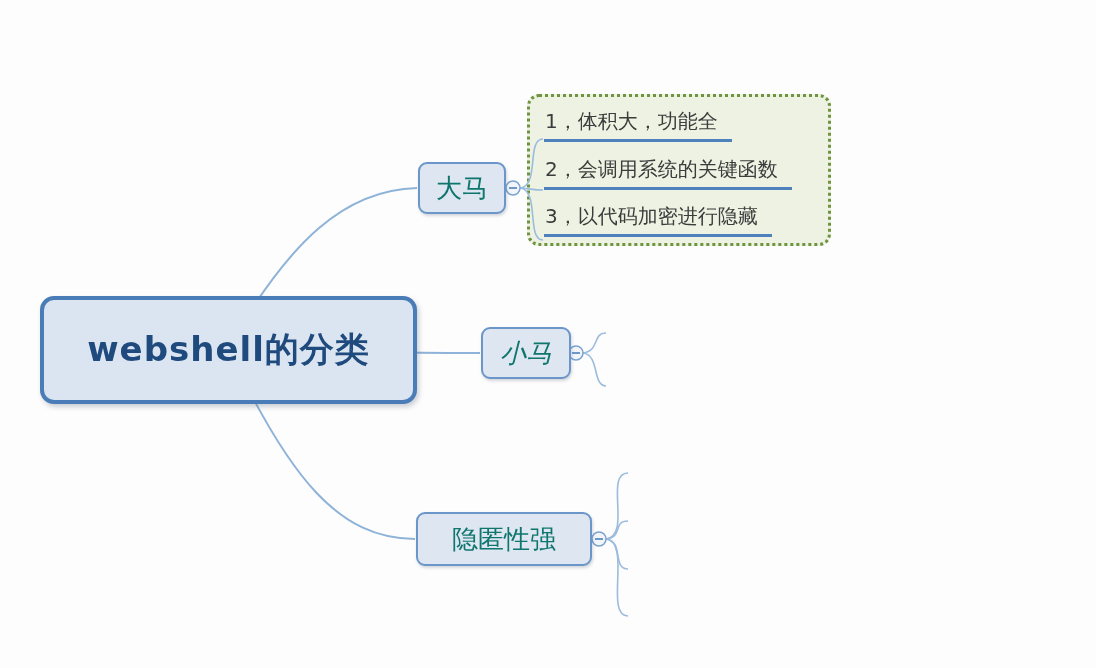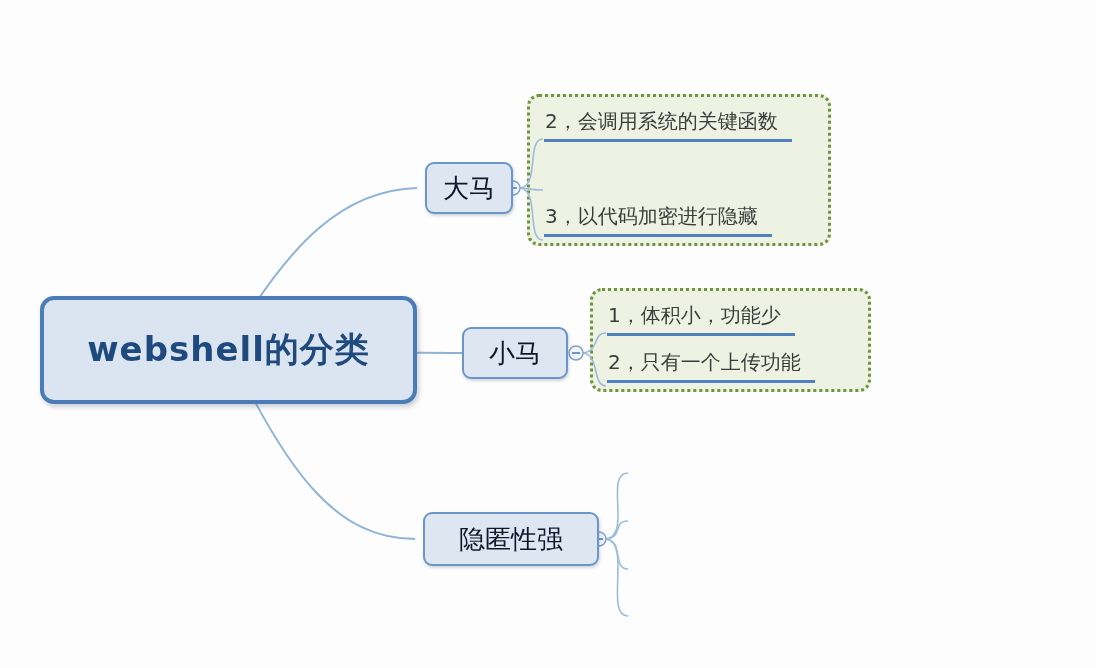--- a/index.html
+++ b/index.html
@@ -15,24 +15,24 @@
   }
   .root-node{
     left:40px;top:296px;width:377px;height:108px;
     background:#dbe5f1;border:4px solid #4a7cb8;border-radius:14px;
     box-shadow:2px 3px 5px rgba(90,100,120,.30);
     font-size:34px;font-weight:bold;color:#1f4a7d;letter-spacing:1px;
   }
   .branch-node{
     background:#dde6f1;border:2px solid #6b96c9;border-radius:9px;
     box-shadow:1px 2px 3px rgba(90,100,120,.25);
-    font-size:26px;color:#0f172a;margin-left:7px;
+    font-size:26px;color:#0f766e;
   }
   .branch-dama{left:418px;top:162px;width:88px;height:52px;}
-  .branch-xiaoma{left:455px;top:327px;width:106px;height:52px;}
+  .branch-xiaoma{left:481px;top:327px;width:90px;height:52px;font-style:italic;}
   .branch-yijuhua{left:416px;top:512px;width:176px;height:54px;}
   
   .group{
     position:absolute;box-sizing:border-box;z-index:2;
     background:#edf2e2;border:3px dotted #6f9440;border-radius:12px;
     display:flex;flex-direction:column;justify-content:space-between;
     align-items:flex-start;
   }
   .group-dama{left:527px;top:94px;width:304px;height:152px;padding:12px 14px 6px 14px;}
   .group-xiaoma{left:590px;top:288px;width:281px;height:104px;padding:12px 14px 6px 14px;}
@@ -76,23 +76,20 @@
     </g>
   </svg>
 
   <div class="node root-node">webshell的分类</div>
 
   <div class="node branch-node branch-dama">大马</div>
   <div class="node branch-node branch-xiaoma">小马</div>
   <div class="node branch-node branch-yijuhua">隐匿性强</div>
 
   <div class="group group-dama">
+    <span class="item">1，体积大，功能全</span>
     <span class="item">2，会调用系统的关键函数</span>
     <span class="item">3，以代码加密进行隐藏</span>
   </div>
 
-  <div class="group group-xiaoma">
-    <span class="item">1，体积小，功能少</span>
-    <span class="item">2，只有一个上传功能</span>
-  </div>
 
 
 </div>
 
 </body></html>

